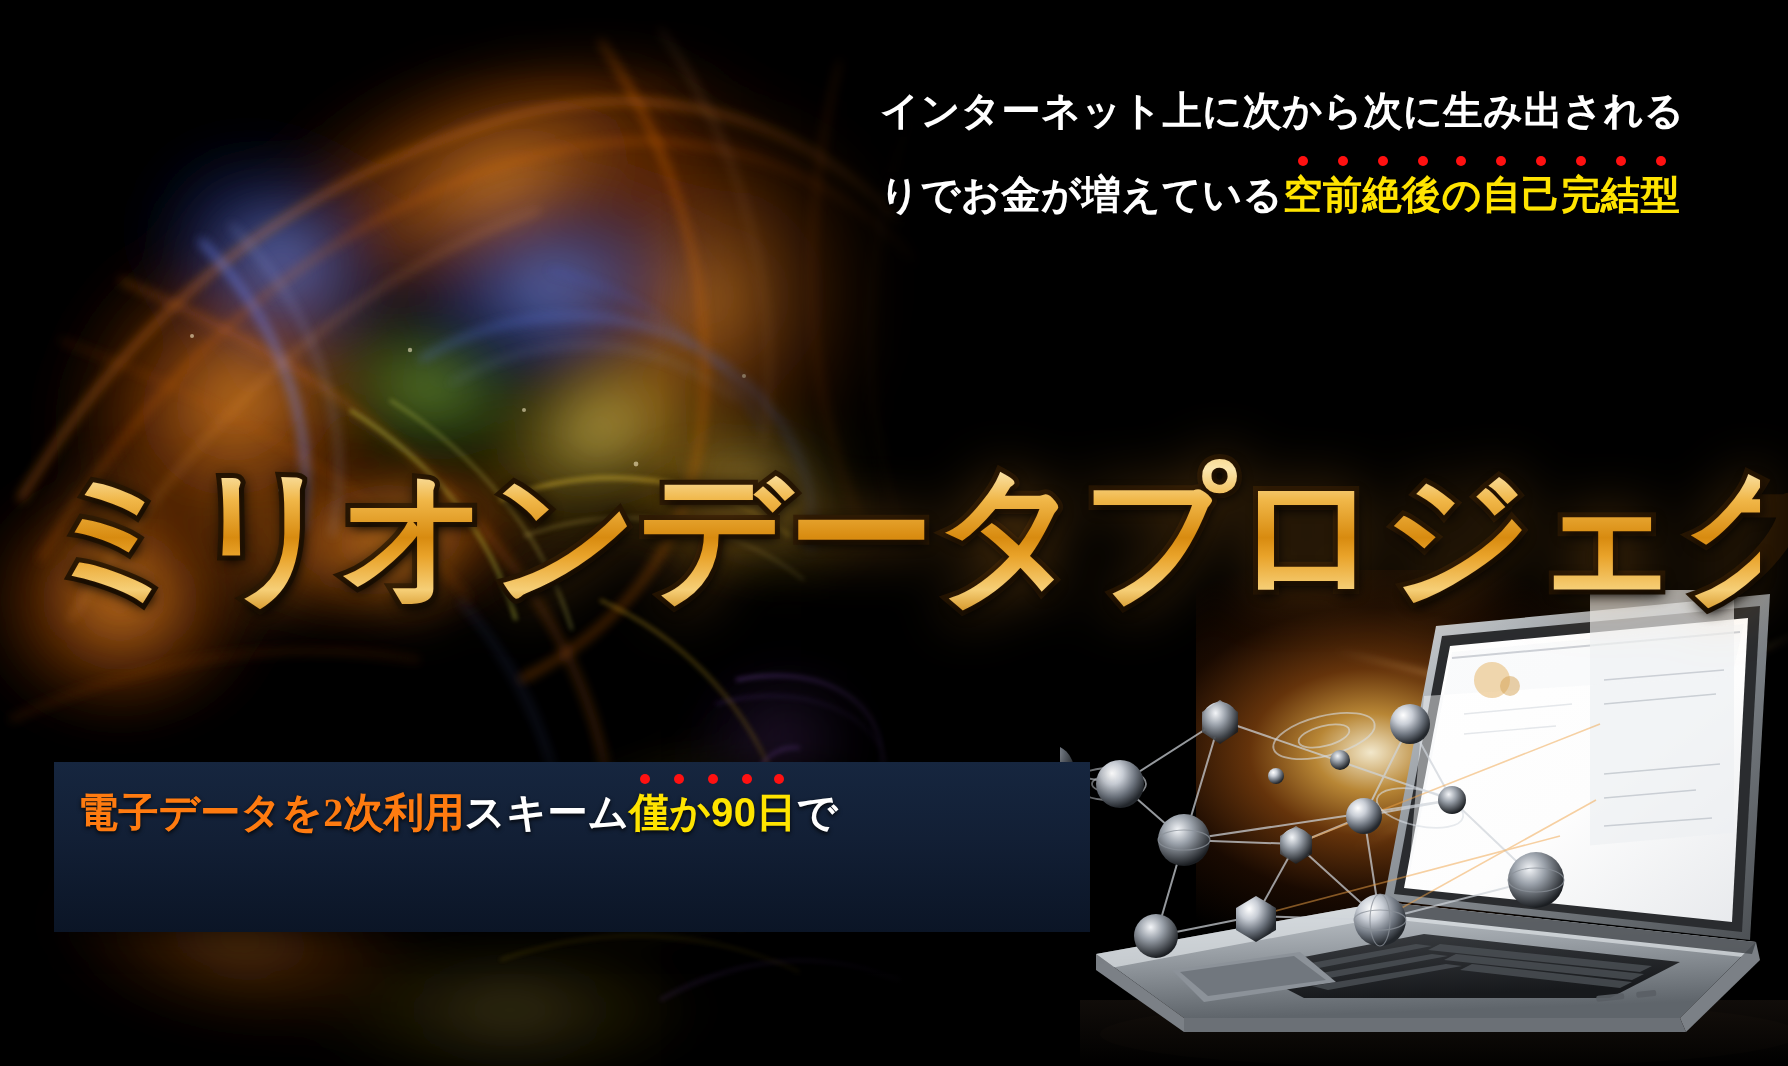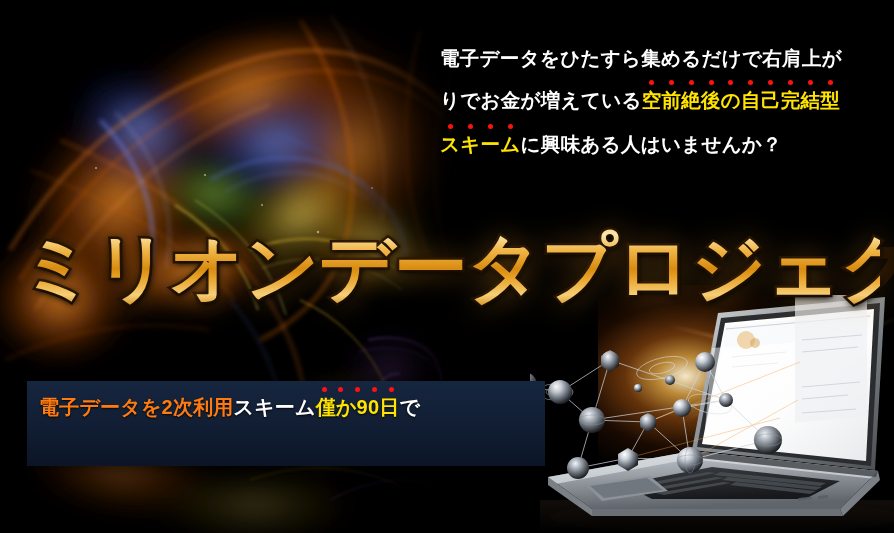--- a/index.html
+++ b/index.html
@@ -148,21 +148,21 @@
   }
   .bn-line {
     font-size:20px;
     font-weight:bold;
     color:#ffffff;
     line-height:35px;
     white-space:nowrap;
     letter-spacing:.2px;
     text-shadow:0 1px 2px rgba(0,0,0,.85);
   }
-  .bn-orange { color:#ff7b10; }
+  .bn-orange { color:#ff7b10;font-family:Liberation Serif, serif; }
   .bn-yellow { color:#ffe400; position:relative; }
   .bn-red    { color:#ff1111; position:relative; }
 </style>
 </head>
 <body>
 
 <div id="stage">
 
   <div class="fractal-wrap">
     <svg width="470" height="533" viewBox="0 0 470 533">
@@ -449,45 +449,37 @@
       <g fill="none" stroke="#8b9199" stroke-width=".6" opacity=".75">
         <ellipse cx="160" cy="160" rx="13" ry="5"></ellipse>
         <ellipse cx="160" cy="160" rx="5" ry="13"></ellipse>
         <ellipse cx="238" cy="140" rx="14" ry="6"></ellipse>
         <ellipse cx="62" cy="120" rx="13" ry="5"></ellipse>
       </g>
     </svg>
   </div>
 
   <div class="headline">
-    <div class="hl-line l2">
-      <span>電子データをひたすら集めるだけで右肩上が</span>
+    <div class="hl-line l1">
+      <span>インターネット上に次から次に生み出される</span>
     </div>
     <div class="hl-line l3">
       <span>りでお金が増えている</span><span class="mark-yellow"><span class="dots">
             <i></i>
             <i></i>
             <i></i>
             <i></i>
             <i></i>
             <i></i>
             <i></i>
             <i></i>
             <i></i>
             <i></i>
           </span><span>空前絶後の自己完結型</span></span>
     </div>
-    <div class="hl-line l4">
-      <span class="mark-yellow"><span class="dots">
-            <i></i>
-            <i></i>
-            <i></i>
-            <i></i>
-          </span><span>スキーム</span></span><span>に興味ある人はいませんか？</span>
-    </div>
   </div>
 
   <div class="gold-shadow">ミリオンデータプロジェクト</div>
   <div class="gold-title">ミリオンデータプロジェクト</div>
 
   <div class="banner">
     <div class="bn-line">
       <span class="bn-orange">電子データを2次利用</span><span>スキーム</span><span class="bn-yellow"><span class="dots">
             <i></i>
             <i></i>

